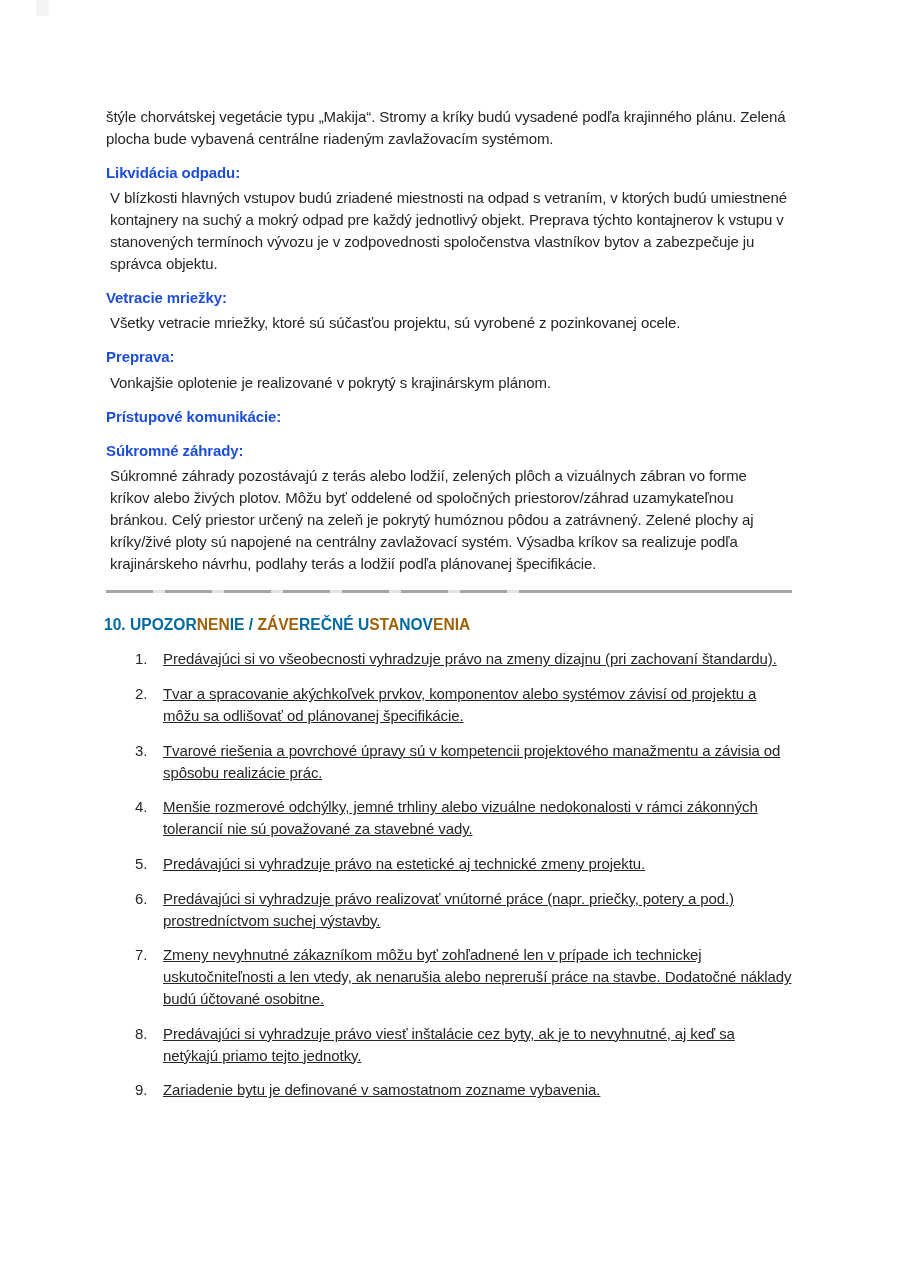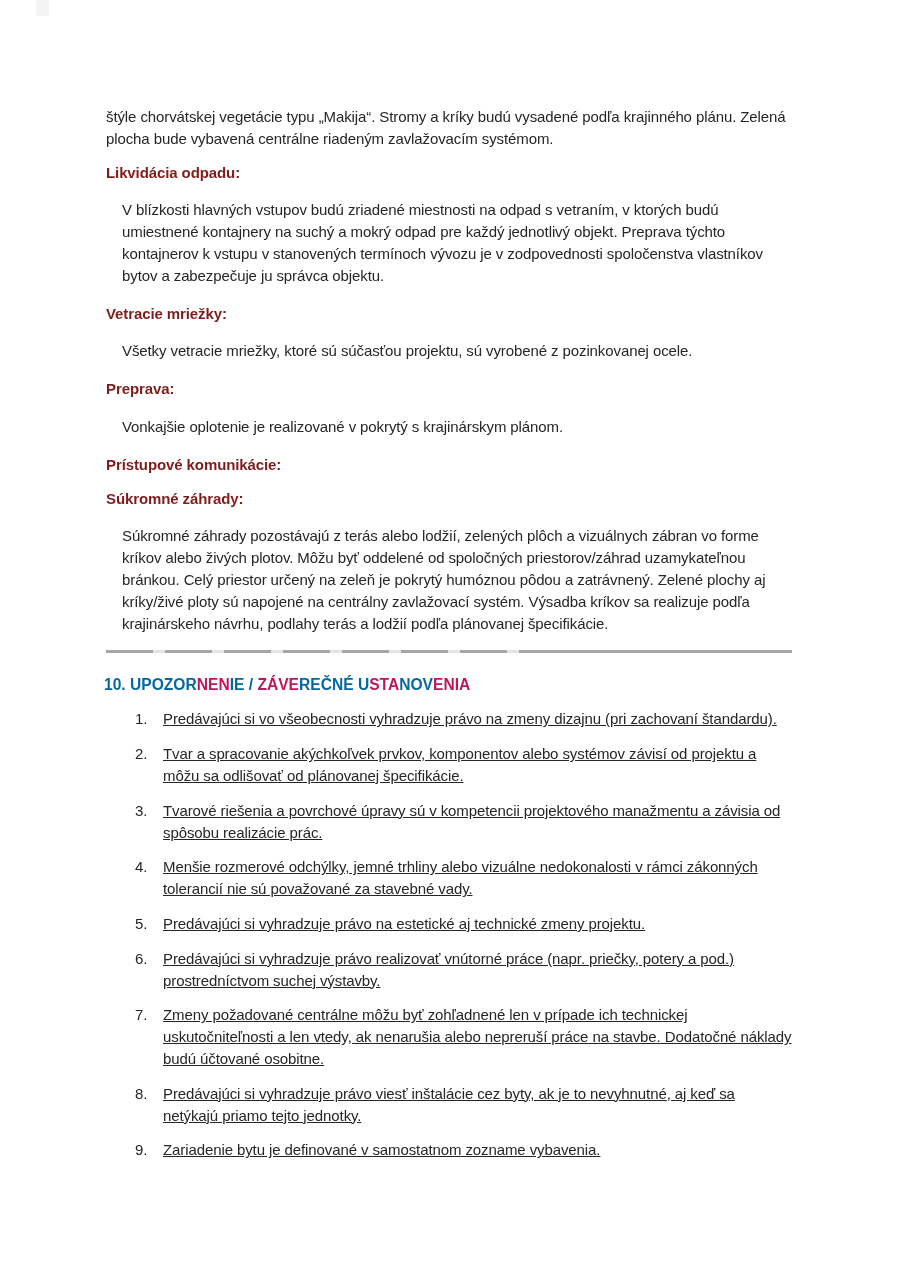--- a/index.html
+++ b/index.html
@@ -27,23 +27,23 @@
     line-height:21.8px;
     letter-spacing:-0.1px;
   }
   p{margin:0 0 12px 0;}
   .sec{margin:0 0 12px 0;}
   .sec-heading{
     margin:0;
     font-size:15px;
     line-height:21.8px;
     font-weight:bold;
-    color:#7f1d1d;
+    color:#1d4ed8;
   }
-  .sec-body{margin:16px;}
+  .sec-body{margin:4px;}
   .divider{
     display:flex;
     height:3px;
     margin:16px 0 21px 0;
   }
   .divider .dash-part{
     width:424px;height:3px;
     background:repeating-linear-gradient(90deg,#a6a6a6 0px,#a6a6a6 47px,#e4e4e4 47px,#e4e4e4 59px);
   }
   .divider .solid-part{
@@ -52,21 +52,21 @@
   }
   .main-heading{
     margin:0 0 12px -2px;
     font-size:15.6px;
     line-height:22px;
     font-weight:bold;
     color:#1b1b1b;
     letter-spacing:0;
   }
   .main-heading .shade-dark{color:#0369a1;}
-  .main-heading .shade-gray{color:#be185d;}
+  .main-heading .shade-gray{color:#a16207;}
   ol.provisions{
     list-style:none;
     margin:0;padding:0;
   }
   ol.provisions li{
     display:flex;
     margin:0 0 13px 0;
   }
   ol.provisions .num{
     flex:0 0 28px;
@@ -140,21 +140,21 @@
       <li>
         <span class="num">5.</span>
         <span class="text">Predávajúci si vyhradzuje právo na estetické aj technické zmeny projektu.</span>
       </li>
       <li>
         <span class="num">6.</span>
         <span class="text">Predávajúci si vyhradzuje právo realizovať vnútorné práce (napr. priečky, potery a pod.) prostredníctvom suchej výstavby.</span>
       </li>
       <li>
         <span class="num">7.</span>
-        <span class="text">Zmeny požadované centrálne môžu byť zohľadnené len v prípade ich technickej uskutočniteľnosti a len vtedy, ak nenarušia alebo nepreruší práce na stavbe. Dodatočné náklady budú účtované osobitne.</span>
+        <span class="text">Zmeny nevyhnutné zákazníkom môžu byť zohľadnené len v prípade ich technickej uskutočniteľnosti a len vtedy, ak nenarušia alebo nepreruší práce na stavbe. Dodatočné náklady budú účtované osobitne.</span>
       </li>
       <li>
         <span class="num">8.</span>
         <span class="text">Predávajúci si vyhradzuje právo viesť inštalácie cez byty, ak je to nevyhnutné, aj keď sa netýkajú priamo tejto jednotky.</span>
       </li>
       <li>
         <span class="num">9.</span>
         <span class="text">Zariadenie bytu je definované v samostatnom zozname vybavenia.</span>
       </li>
     </ol>

